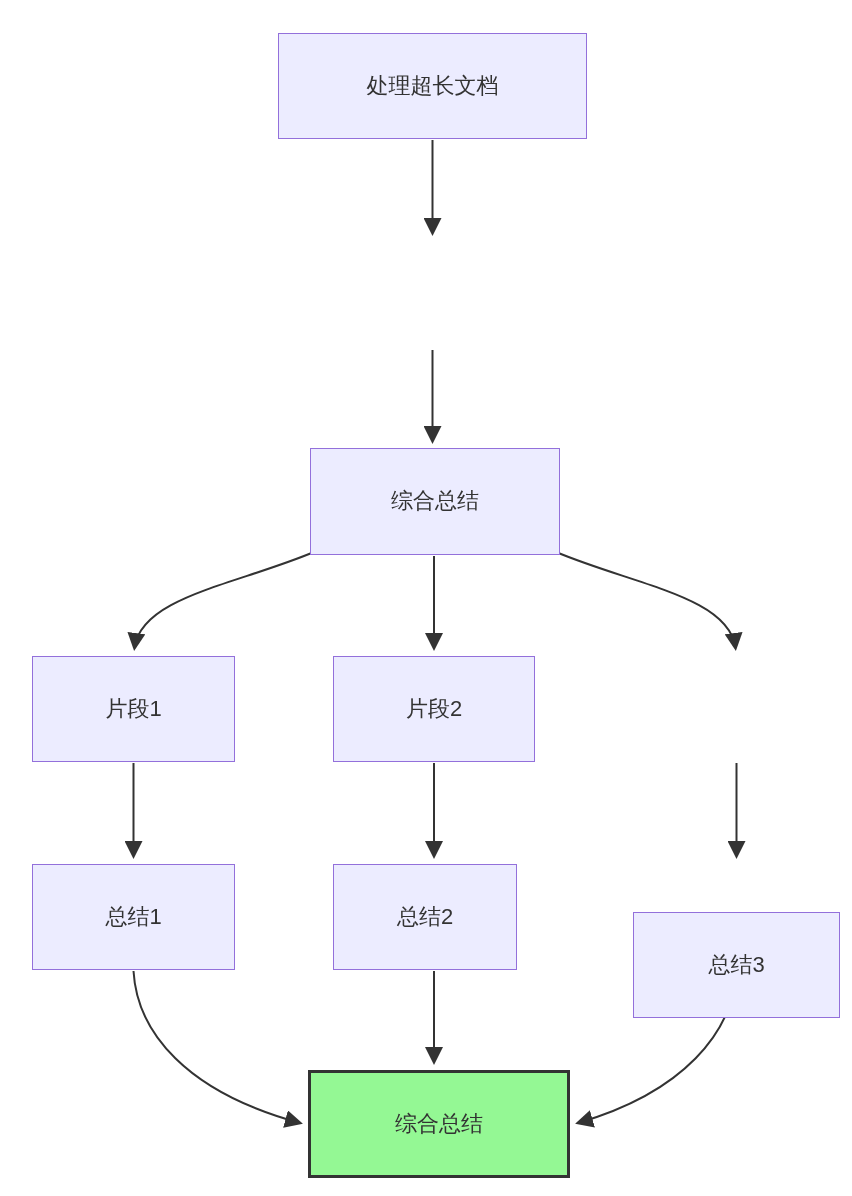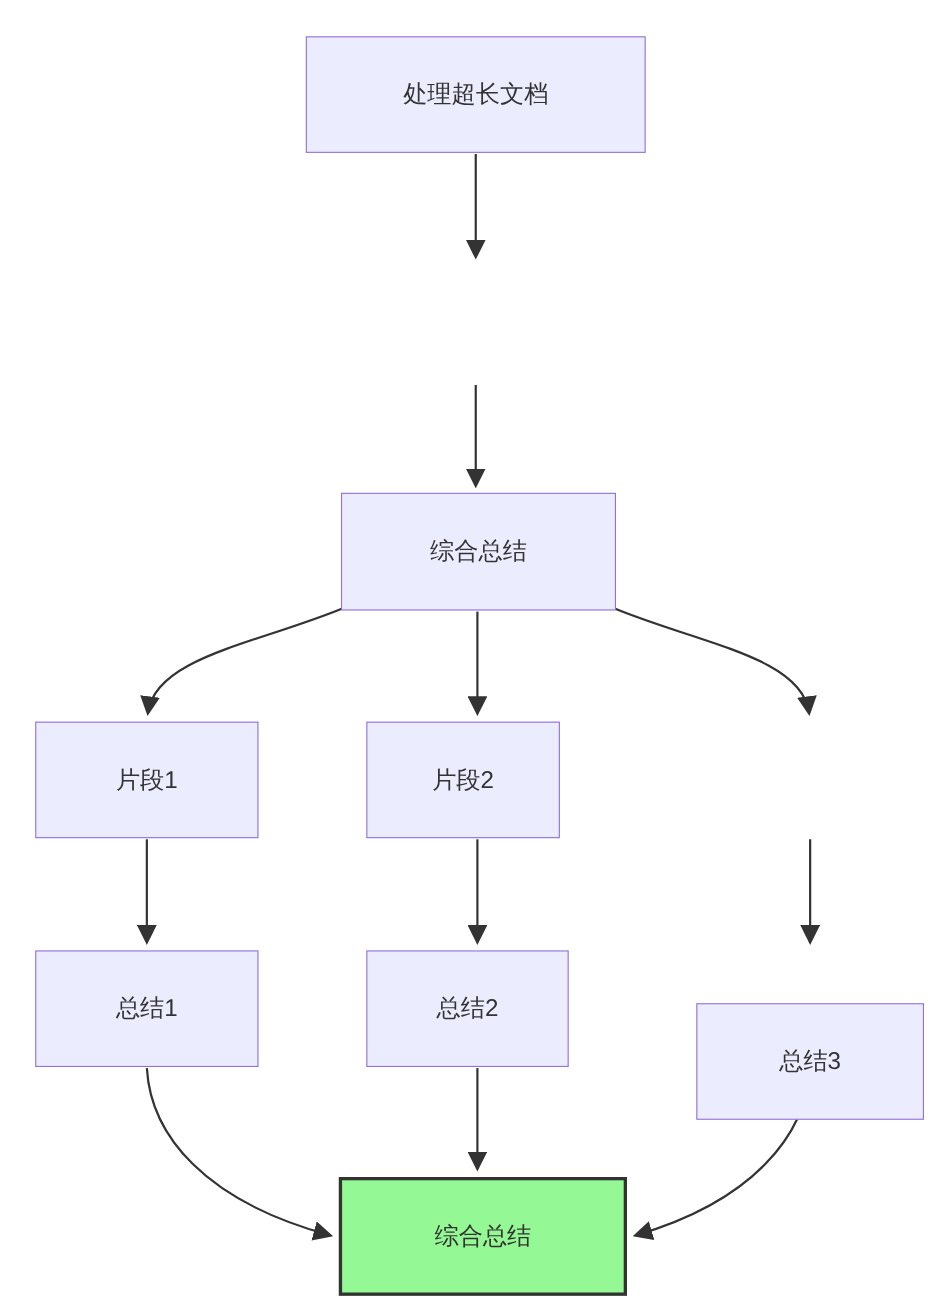--- a/index.html
+++ b/index.html
@@ -43,21 +43,21 @@
   }
   .node.hl-green {
     background: #94F894;
     border: 3px solid #333333;
   }
   
   #node-A  { left: 278px; top: 33px;   width: 309px; height: 106px; }
   #node-B  { left: 270px; top: 240px;  width: 324px; height: 108px; }
   #node-C  { left: 310px; top: 448px;  width: 250px; height: 107px; }
   #node-D1 { left: 32px;  top: 656px;  width: 203px; height: 106px; text-align: right; }
-  #node-D2 { left: 333px; top: 656px;  width: 176px; height: 106px; }
+  #node-D2 { left: 333px; top: 656px;  width: 202px; height: 106px; }
   #node-D3 { left: 633px; top: 656px;  width: 207px; height: 106px; }
   #node-E1 { left: 32px;  top: 864px;  width: 203px; height: 106px; }
   #node-E2 { left: 333px; top: 864px;  width: 184px; height: 106px; }
   #node-E3 { left: 633px; top: 864px;  width: 207px; height: 106px; margin-top: 48px; }
   #node-F  { left: 308px; top: 1070px; width: 262px; height: 108px; text-align: center; }
   .edge {
     fill: none;
     stroke: #333333;
     stroke-width: 2px;
   }

